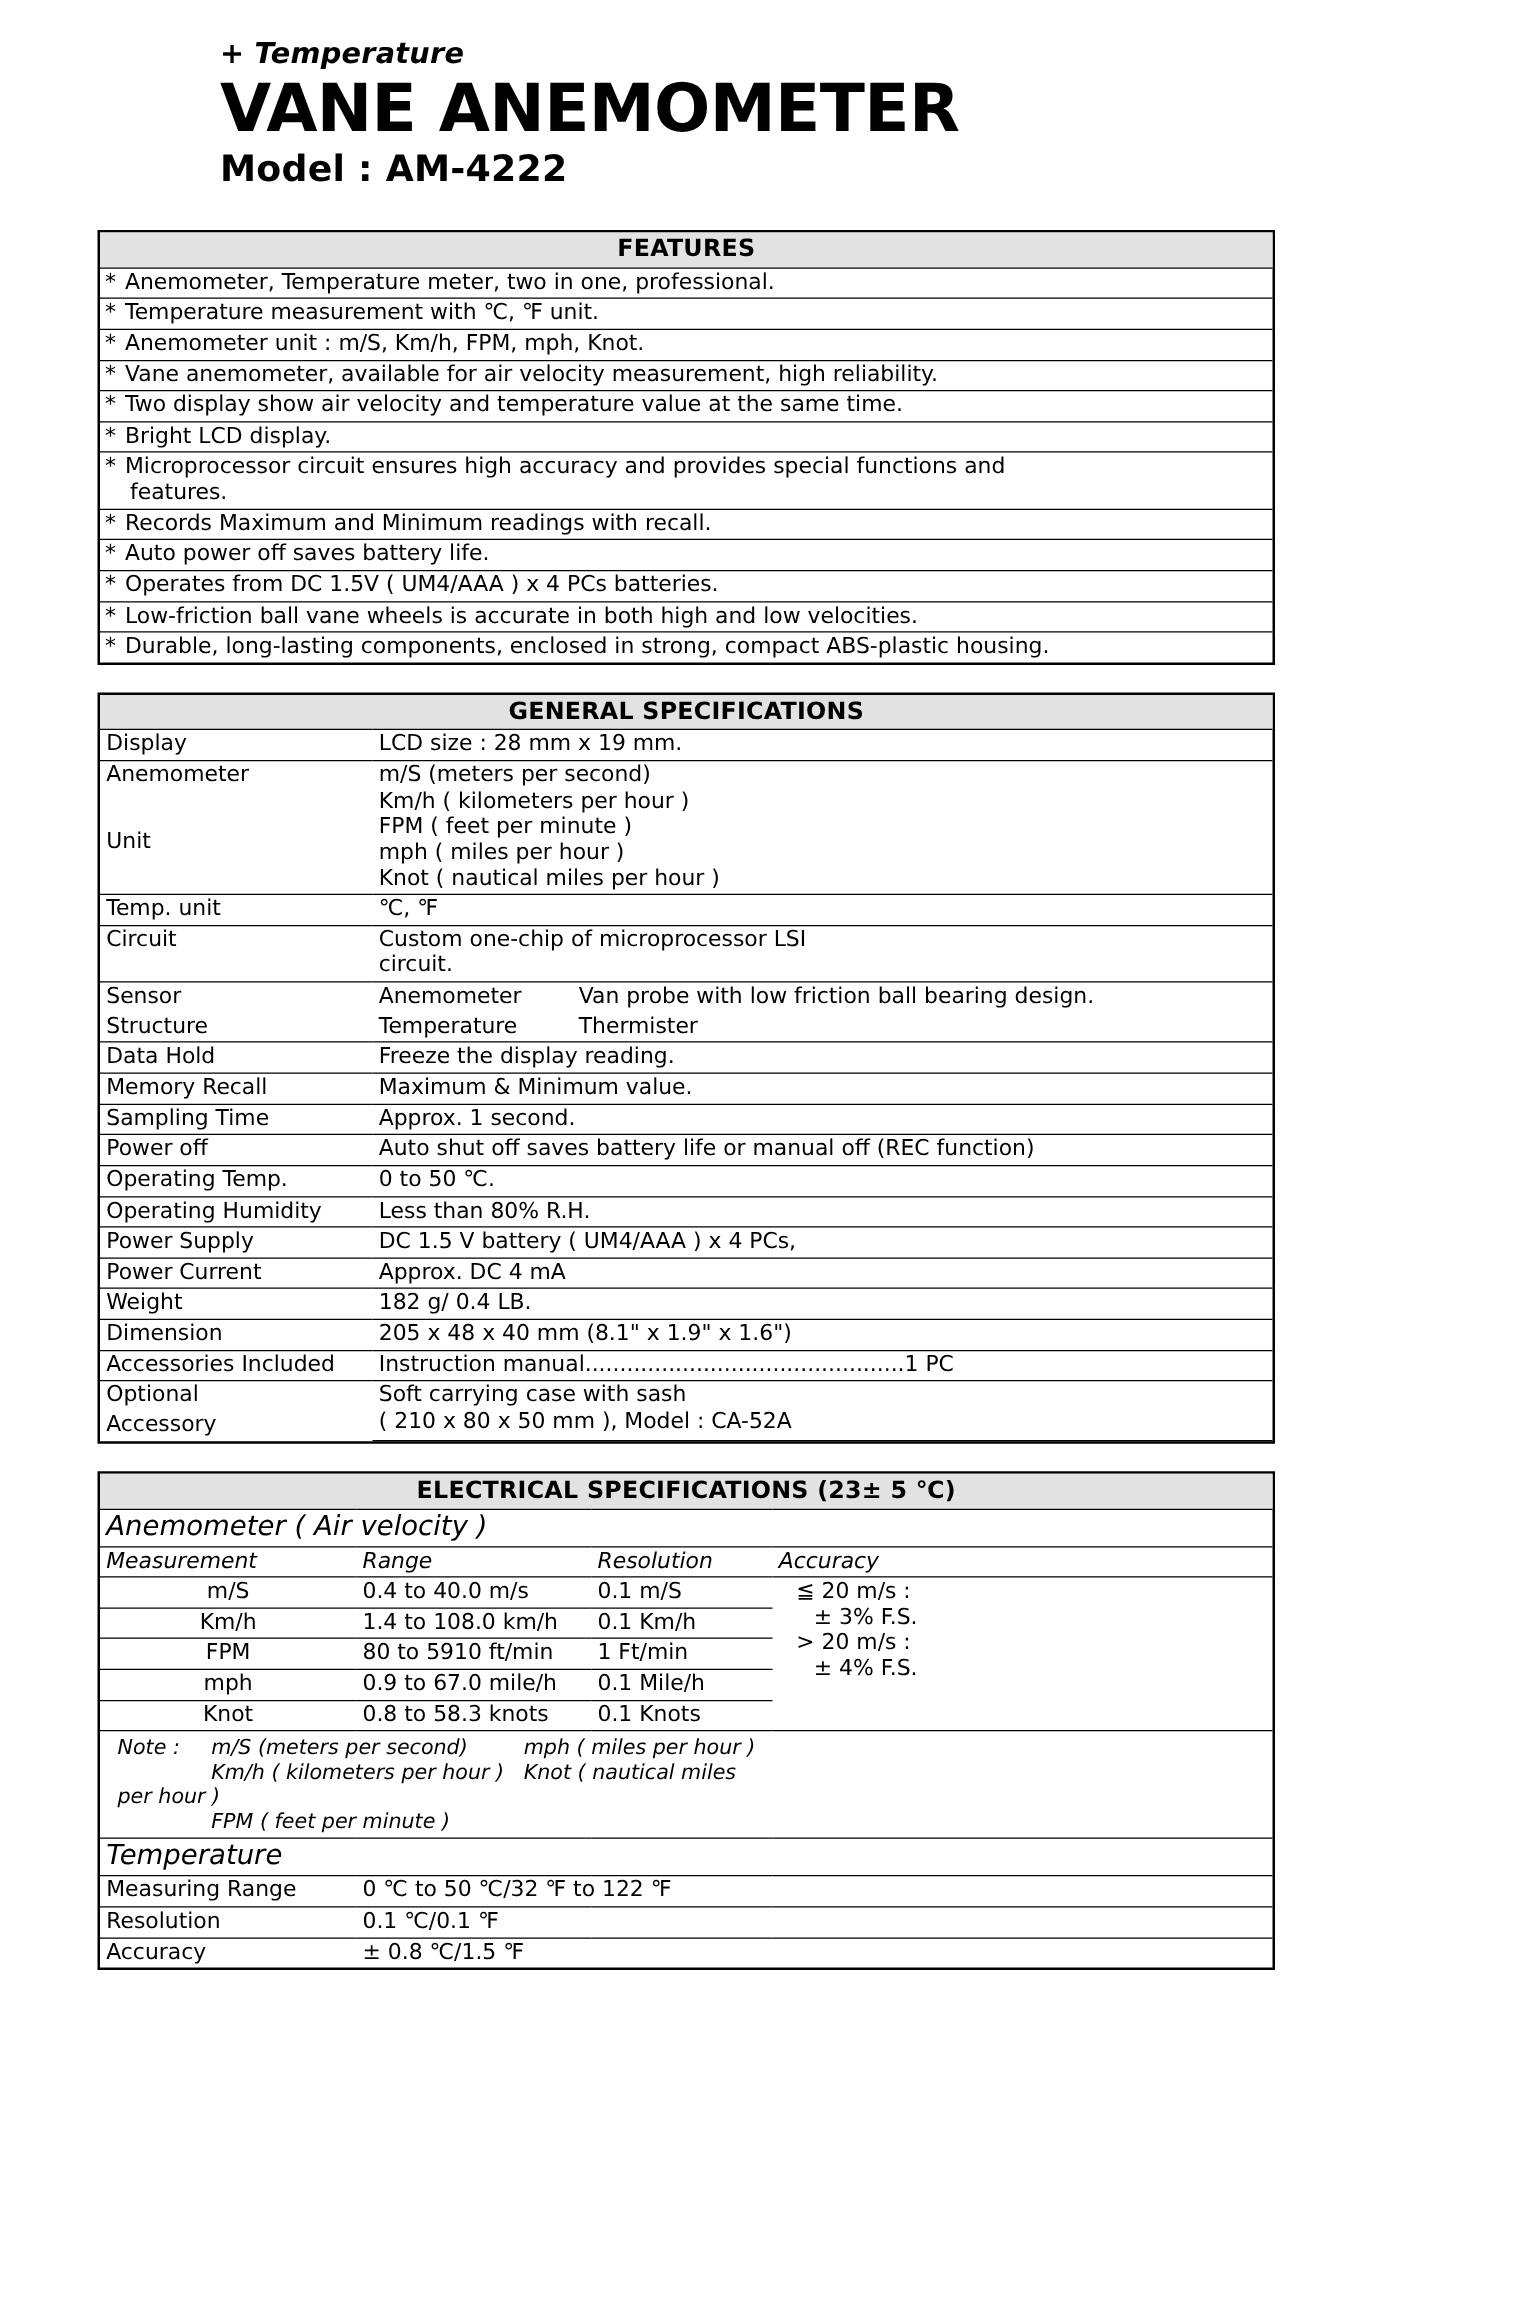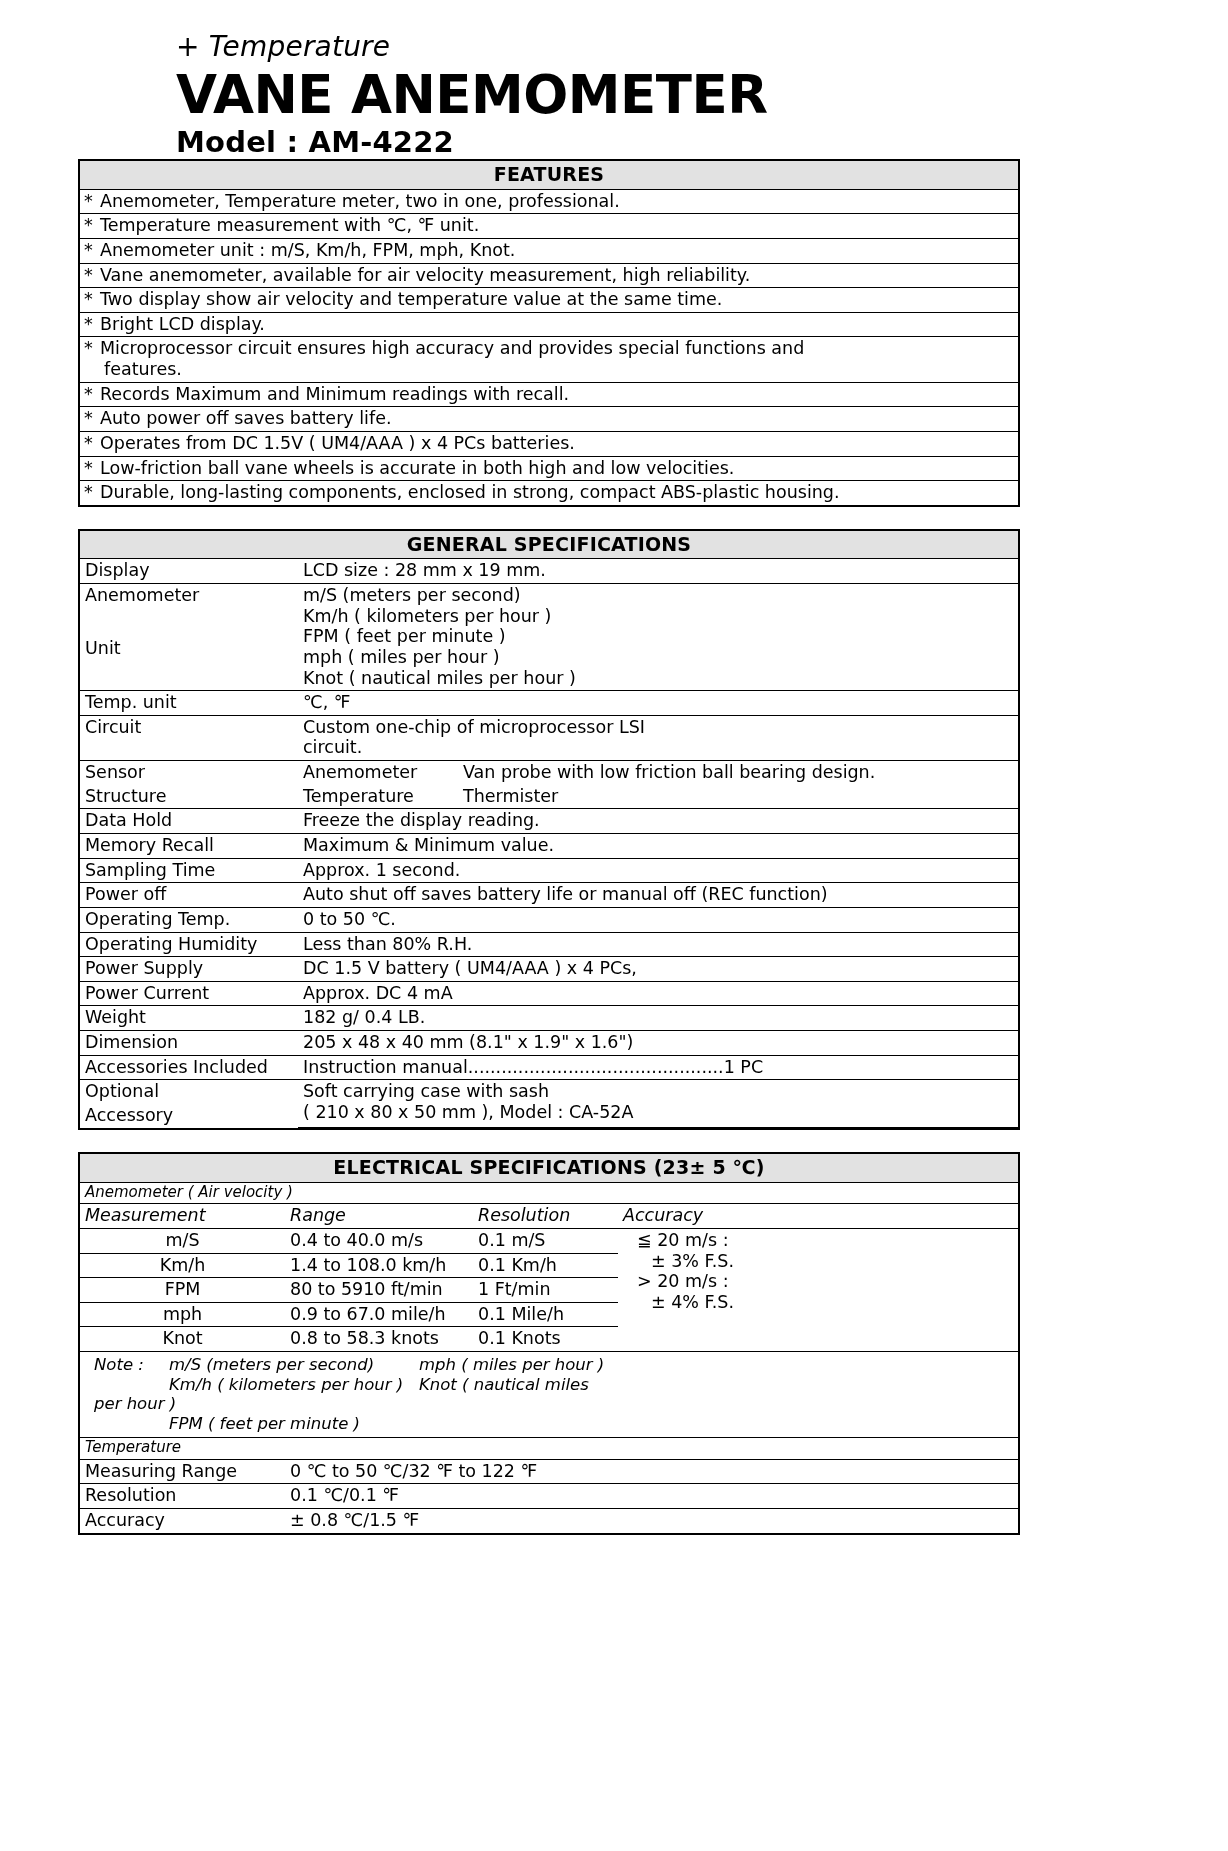--- a/index.html
+++ b/index.html
@@ -21,22 +21,22 @@
     top: 0;
     width: 1010px;
   }
 
   
   .title-block {
     padding-top: 30px;
     padding-left: 98px;
   }
   .temp-line {
-    font-size: 28px;
-    font-weight: normal;
+    font-size: 23px;
+    font-weight: bold;
     font-style: italic;
     letter-spacing: 0.2px;
     margin-bottom: 4px;
   }
   .main-title {
     font-size: 53px;
     font-weight: bold;
     letter-spacing: -0.5px;
     line-height: 1.06;
     margin: 0 0 2px 0;
@@ -81,21 +81,21 @@
   }
   .outerbox table.blk td, .outerbox table.blk th {
     border-left: 0;
     border-right: 0;
   }
   .outerbox table.blk tr:last-child td { border-bottom: 0; }
   .outerbox table.blk tr:first-child th,
   .outerbox table.blk tr:first-child td { border-top: 0; }
 
   
-  .features-wrap { margin-top: 0; }
+  .features-wrap { margin-top: 32px; }
   td.feat {
     padding-left: 4px !important;
   }
   .star { display: inline-block; width: 16px; }
   .feat-text { display: inline-block; }
   .feat-ind { padding-left: 20px; display: block; }
 
   
   .gs-wrap { margin-top: 22px; }
   .innercell { padding: 0 !important; border: 0 !important; }
@@ -112,21 +112,21 @@
     vertical-align: top;
     line-height: 1.18;
   }
   table.inner td:last-child { border-right: 0; }
 
   
   .es-wrap { margin-top: 22px; }
   .subhdr {
     font-weight: bold;
     font-style: italic;
-    font-size: 15px;
+    font-size: 22px;
     padding: 1px 5px 2px 5px !important;
   }
   .ital { font-style: italic; }
   .center { text-align: center !important; }
   td.note {
     font-style: italic;
     font-size: 16.5px;
     line-height: 1.25;
     padding: 3px 5px 4px 14px !important;
   }

